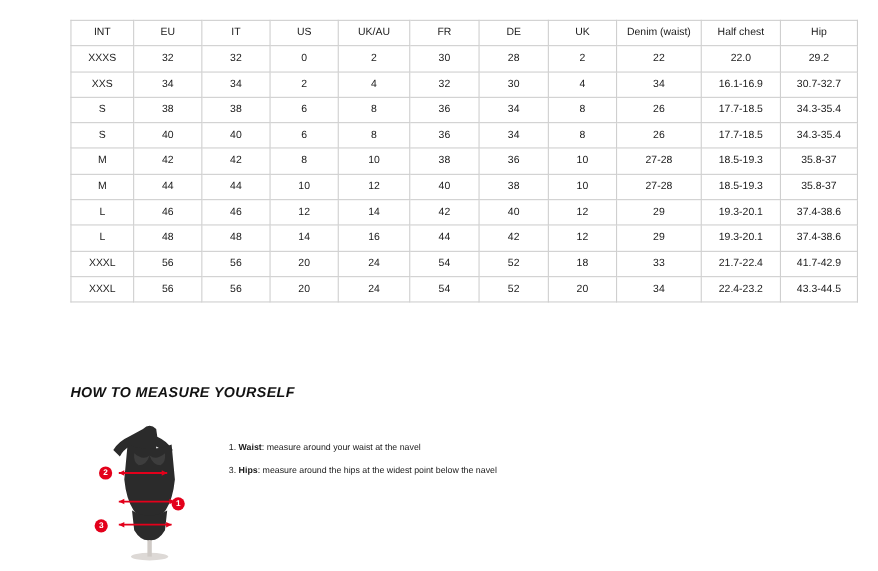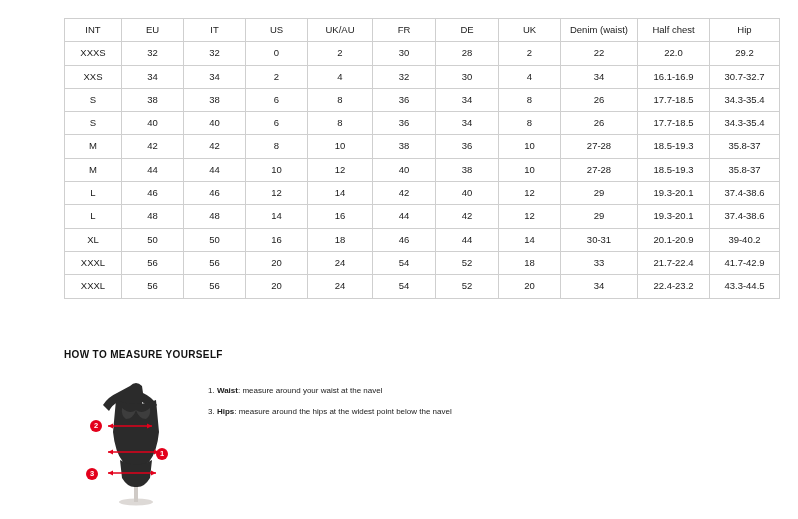--- a/index.html
+++ b/index.html
@@ -46,39 +46,40 @@
   #size-table col.c9 { width: 72px; }
   #size-table col.c10 { width: 70px; }
 
   .measure-section {
     position: absolute;
     left: 64px;
     top: 349px;
     width: 700px;
   }
   .measure-title {
-    font-size: 10px;
+    font-size: 13px;
     font-weight: bold;
     letter-spacing: 0.35px;
     color: #111;
     margin: 0 0 12px 0;
+    font-style: italic;
   }
   .measure-body {
     position: relative;
     display: flex;
     align-items: flex-start;
   }
   .figure-wrap {
     position: relative;
     width: 130px;
     height: 135px;
     flex: 0 0 130px;
   }
   .instructions {
-    margin-top: 14px;
+    margin-top: 26px;
     margin-left: 14px;
   }
   .instructions p {
     margin: 0 0 11px 0;
     font-size: 8px;
     color: #1a1a1a;
     line-height: 1.2;
   }
   .instructions b { font-weight: bold; }
 
@@ -229,33 +230,20 @@
         <td>14</td>
         <td>16</td>
         <td>44</td>
         <td>42</td>
         <td>12</td>
         <td>29</td>
         <td>19.3-20.1</td>
         <td>37.4-38.6</td>
       </tr>
       <tr>
-        <td>XL</td>
-        <td>50</td>
-        <td>50</td>
-        <td>16</td>
-        <td>18</td>
-        <td>46</td>
-        <td>44</td>
-        <td>14</td>
-        <td>30-31</td>
-        <td>20.1-20.9</td>
-        <td>39-40.2</td>
-      </tr>
-      <tr>
         <td>XXXL</td>
         <td>56</td>
         <td>56</td>
         <td>20</td>
         <td>24</td>
         <td>54</td>
         <td>52</td>
         <td>18</td>
         <td>33</td>
         <td>21.7-22.4</td>

